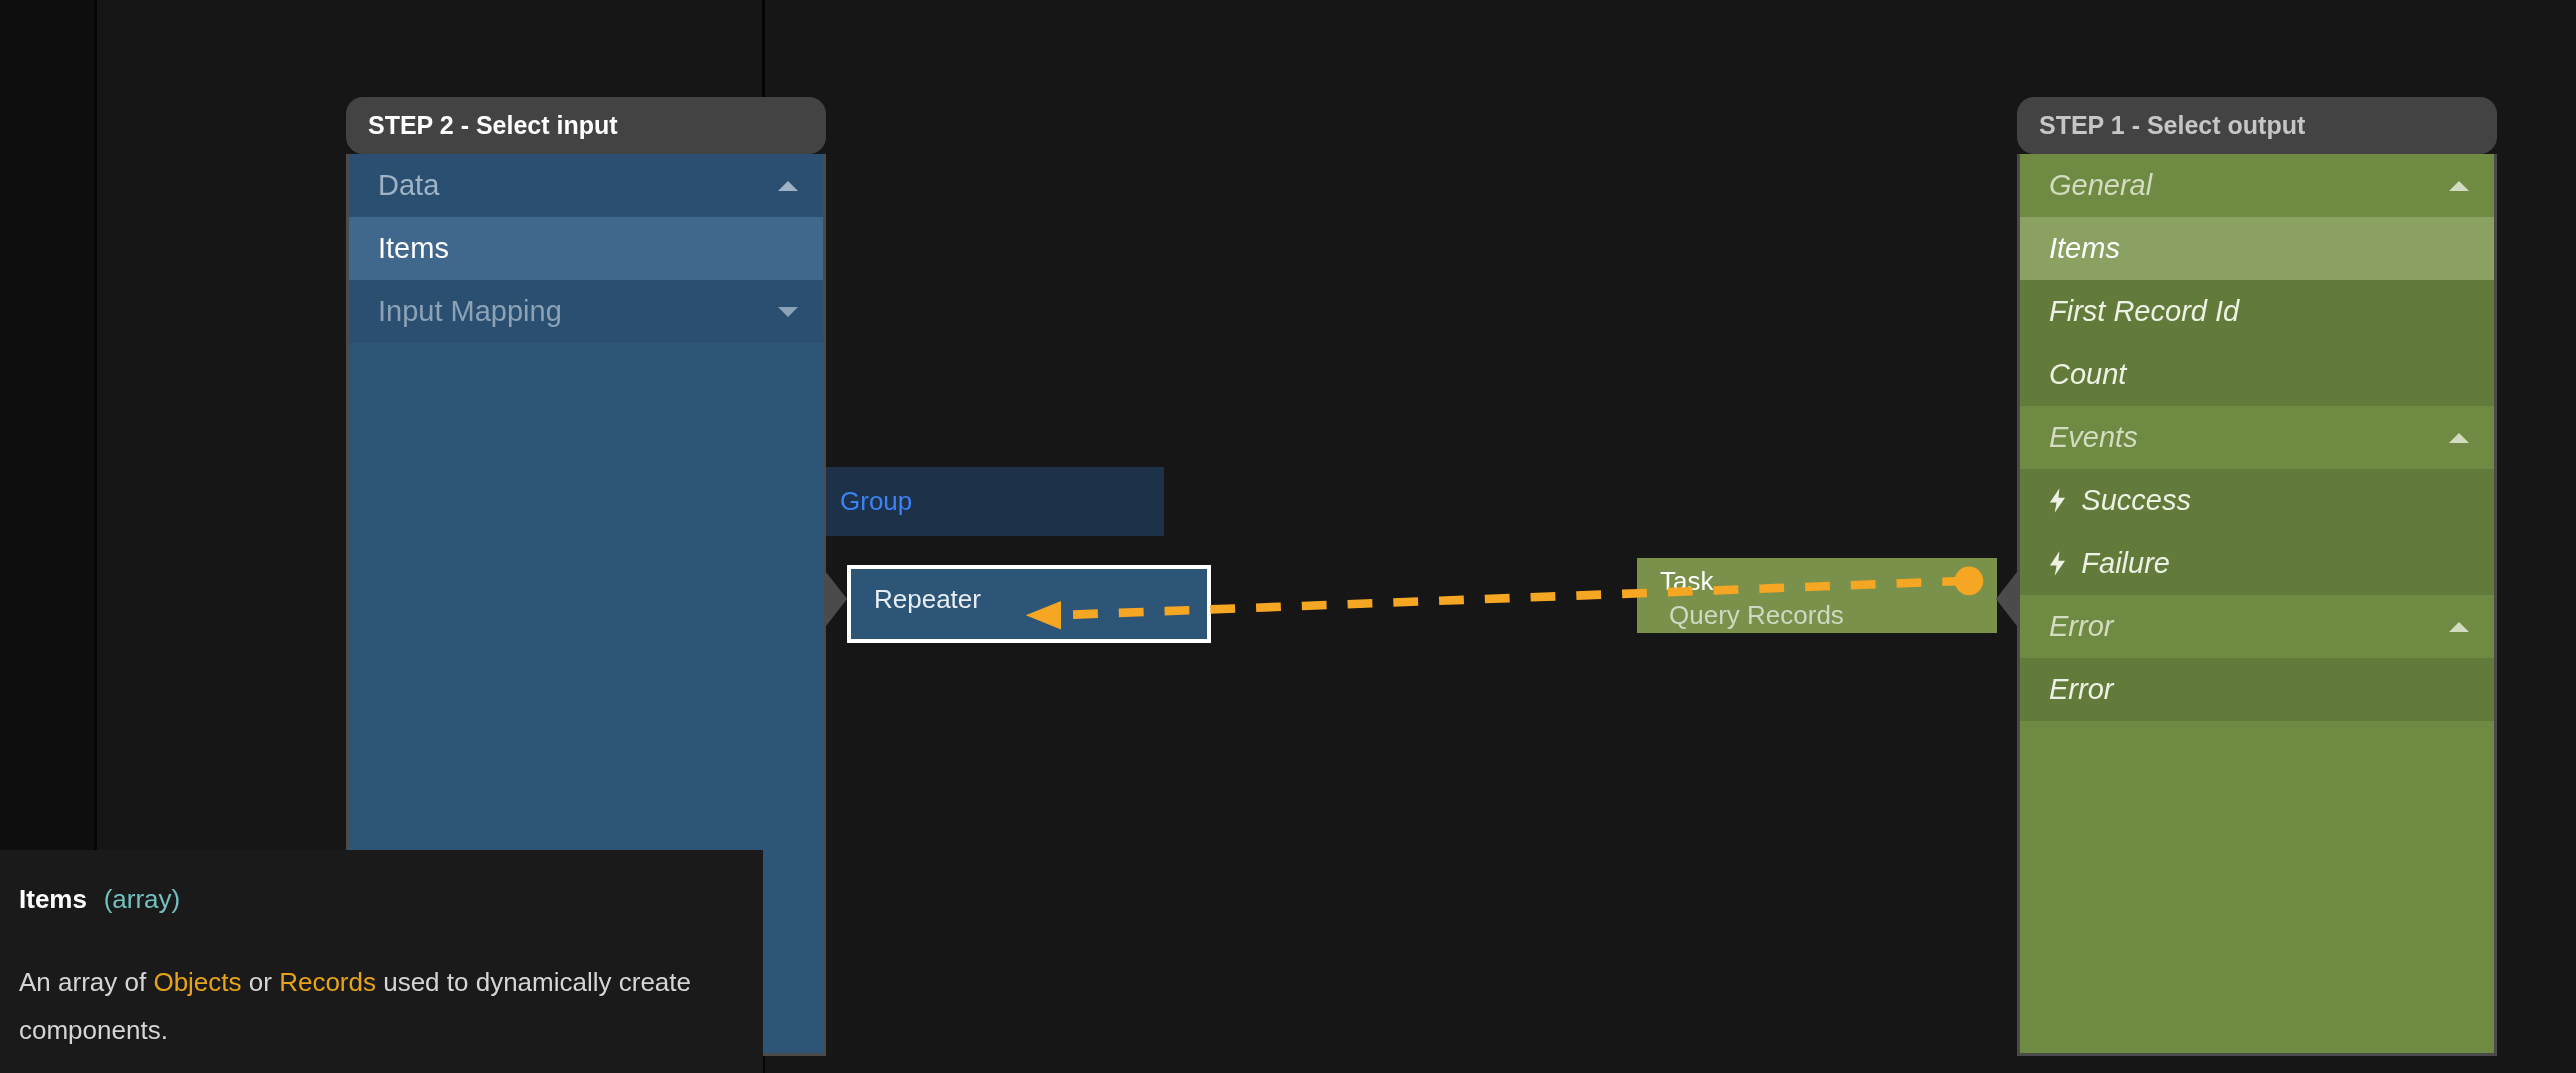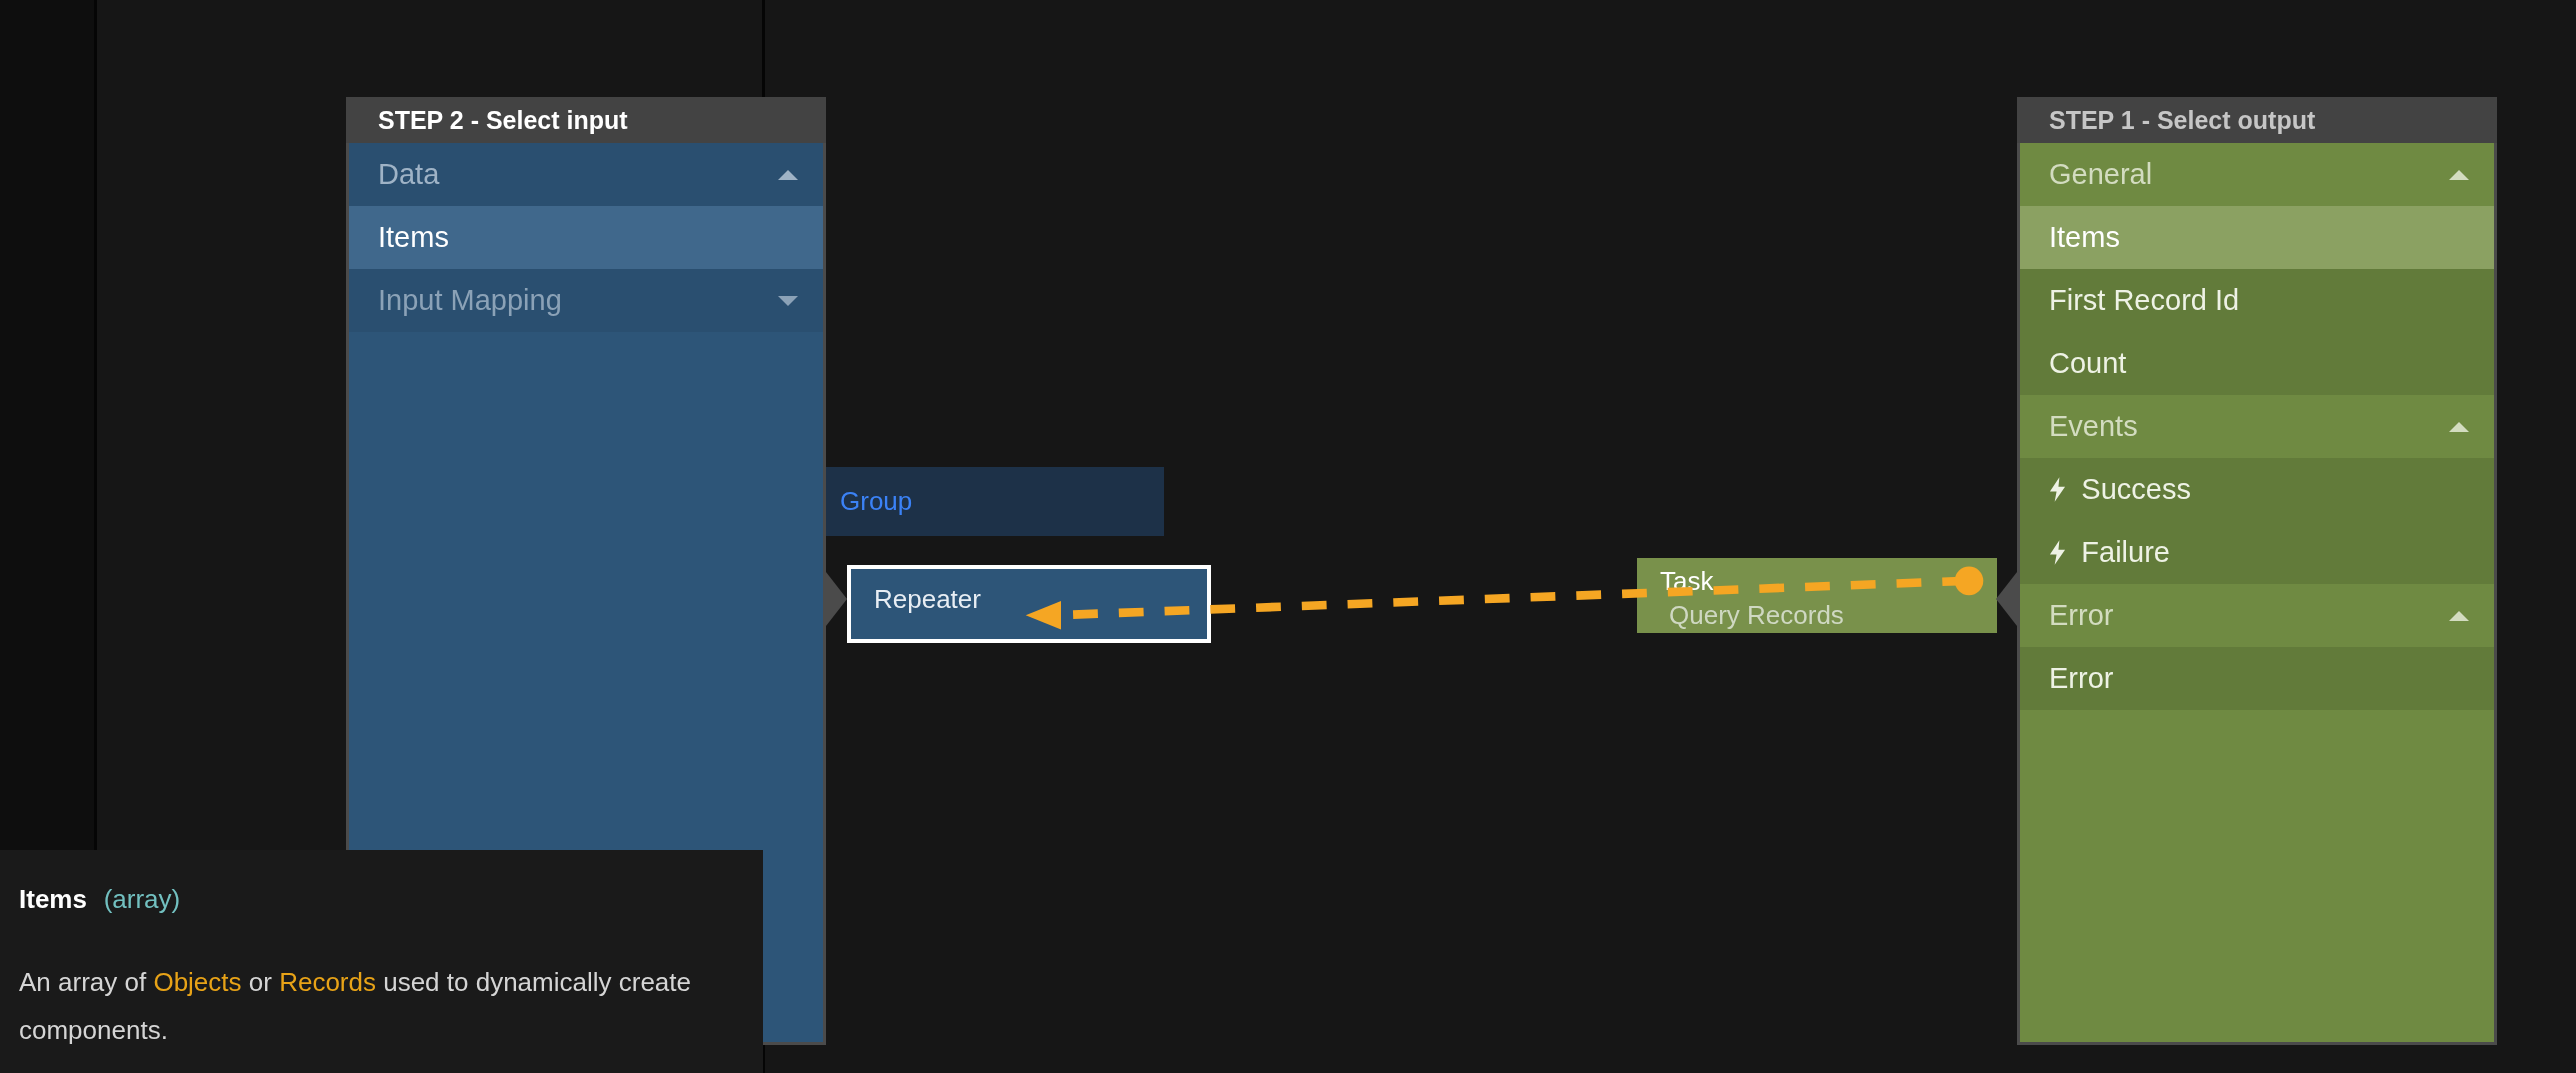--- a/index.html
+++ b/index.html
@@ -110,25 +110,26 @@
     pointer-events: none;
   }
 
   
   .side-panel {
     position: absolute;
     box-sizing: border-box;
   }
   .panel-header {
     box-sizing: border-box;
-    height: 46px;
+    height: 57px;
     background: #434343;
     display: flex;
     align-items: center;
-    padding-left: 32px;
+    padding-left: 22px;
+    border-radius: 17px;
   }
   .panel-header-title {
     font-size: 25px;
     font-weight: bold;
     white-space: nowrap;
   }
   .panel-body {
     box-sizing: border-box;
     border: 3.8px solid #4b4b4b;
     border-top: none;
@@ -187,21 +188,21 @@
   #panel-input .panel-filler{ background: #2d5578; }
 
   
   #panel-output {
     left: 2017px;
     top: 97px;
     width: 480px;
     height: 957px;
   }
   #panel-output .panel-header-title { color: #c6c6c6; }
-  #panel-output .panel-body { background: #a3a3a3; }
+  #panel-output .panel-body { background: #a3a3a3; font-style: italic; }
   #panel-output .row-group   { background: #6f8a42; color: #d3dcc0; }
   #panel-output .row-leaf    { background: #627b3a; color: #eef2e5; }
   #panel-output .row-selected{ background: #8ba162; color: #ffffff; }
   #panel-output .panel-filler{ background: #6f8a42; }
 
   
   .panel-handle {
     position: absolute;
     width: 0;
     height: 0;

